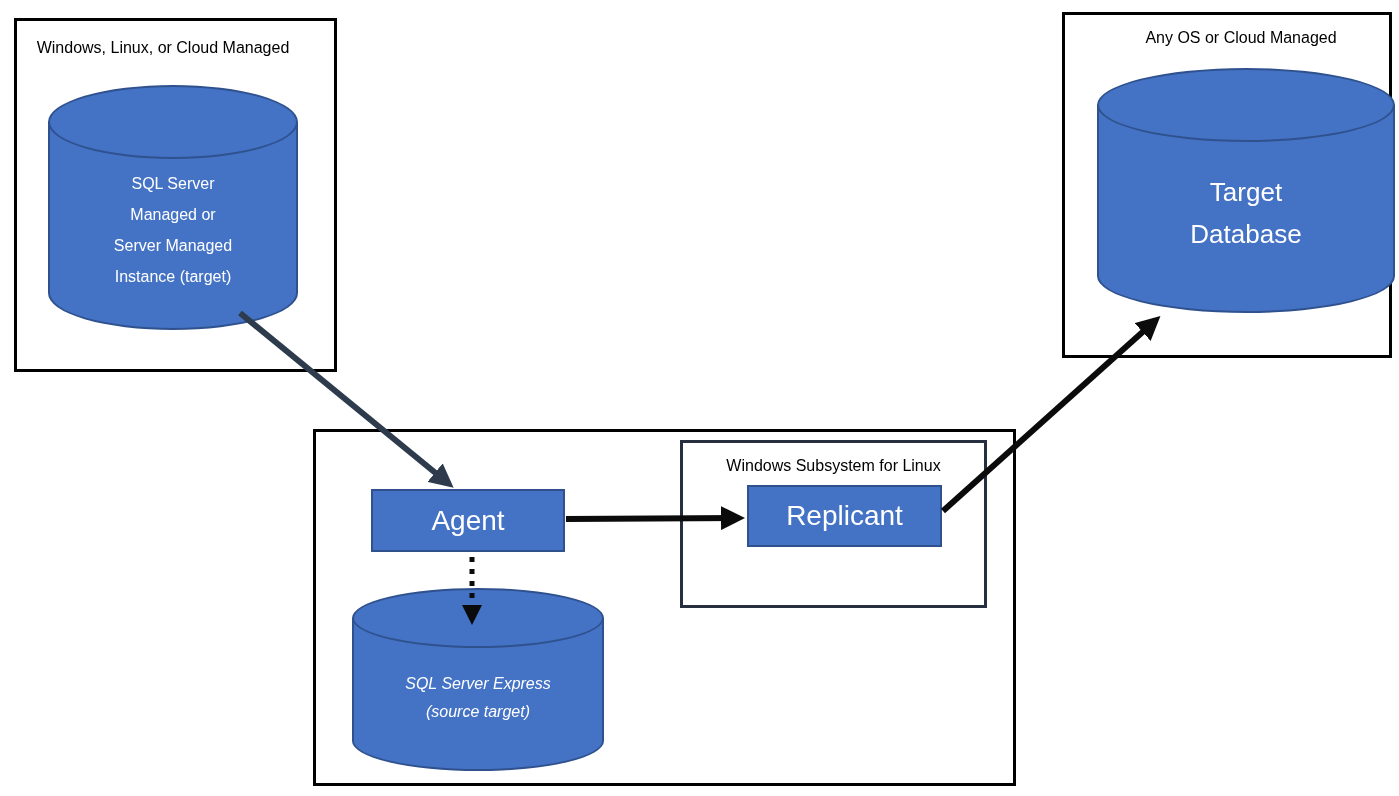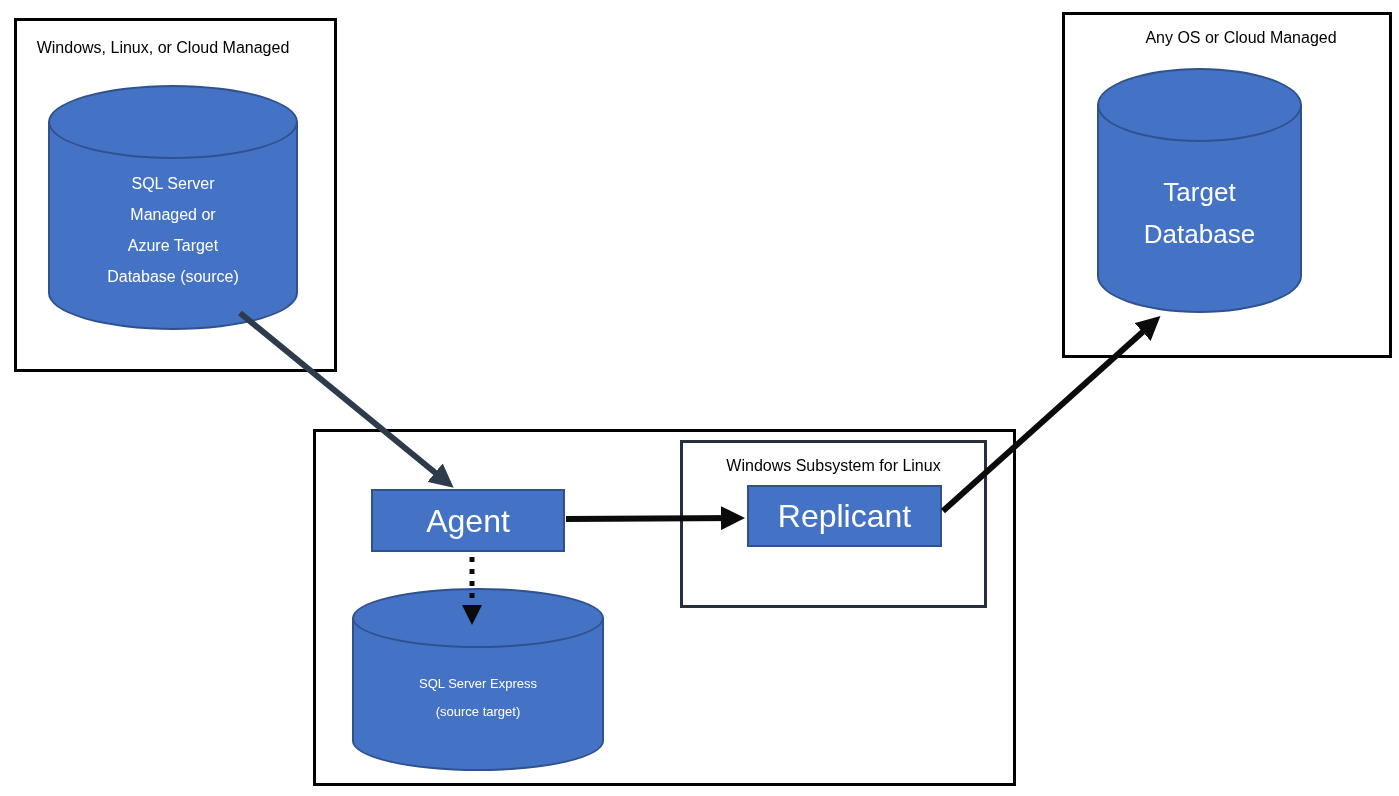--- a/index.html
+++ b/index.html
@@ -35,21 +35,21 @@
 
   
   .shape-rect {
     position: absolute;
     background: var(--shape-fill, #4472C4);
     border: 2.5px solid var(--shape-stroke, #2F528F);
     display: flex;
     align-items: center;
     justify-content: center;
     color: var(--shape-text, #ffffff);
-    font-size: 32px;
+    font-size: 28px;
     line-height: 1;
   }
 
   
   .cylinder { position: absolute; }
   .cyl-bottom {
     position: absolute; left: 0; right: 0; bottom: 0;
     height: calc(var(--ry) * 2);
     background: var(--shape-fill, #4472C4);
     border: 2.5px solid var(--shape-stroke, #2F528F);
@@ -72,21 +72,21 @@
   .cyl-label {
     position: absolute; left: 0; right: 0;
     top: calc(var(--ry) * 1.2); bottom: 0;
     display: flex; flex-direction: column;
     align-items: center; justify-content: center;
     color: var(--shape-text, #ffffff);
     text-align: center;
   }
   .cyl-label.big { font-size: 16px; line-height: 31px; }
   .cyl-label.huge { font-size: 26px; line-height: 42px; }
-  .cyl-label.small { font-size: 13px; line-height: 28px; }
+  .cyl-label.small { font-size: 16px; line-height: 28px; font-style: italic; }
 
   
   .arrows {
     position: absolute; left: 0; top: 0;
     width: 1399px; height: 796px;
     pointer-events: none;
   }
   .arrow-dark  { stroke: var(--arrow-dark,  #2E3B4C); }
   .arrow-black { stroke: var(--arrow-black, #0B0B0B); }
   #ah-dark  path { fill: var(--arrow-dark,  #2E3B4C); }
@@ -100,29 +100,29 @@
   <div class="outer-box" style="left:14px; top:18px; width:323px; height:354px;"></div>
   <div class="group-title" style="left:14px; top:38px; width:298px;">Windows, Linux, or Cloud Managed</div>
 
   <div class="cylinder" style="--ry:37px; left:48px; top:85px; width:250px; height:245px;">
     <div class="cyl-bottom"></div>
     <div class="cyl-body"></div>
     <div class="cyl-top"></div>
     <div class="cyl-label big">
       <div>SQL Server</div>
       <div>Managed or</div>
-      <div>Azure Target</div>
-      <div>Database (source)</div>
+      <div>Server Managed</div>
+      <div>Instance (target)</div>
     </div>
   </div>
 
   <div class="outer-box" style="left:1062px; top:12px; width:330px; height:346px;"></div>
   <div class="group-title" style="left:1062px; top:28px; width:358px;">Any OS or Cloud Managed</div>
 
-  <div class="cylinder" style="--ry:37px; left:1097px; top:68px; width:205px; height:245px;">
+  <div class="cylinder" style="--ry:37px; left:1097px; top:68px; width:298px; height:245px;">
     <div class="cyl-bottom"></div>
     <div class="cyl-body"></div>
     <div class="cyl-top"></div>
     <div class="cyl-label huge">
       <div>Target</div>
       <div>Database</div>
     </div>
   </div>
 
   <div class="outer-box" style="left:313px; top:429px; width:703px; height:357px;"></div>

